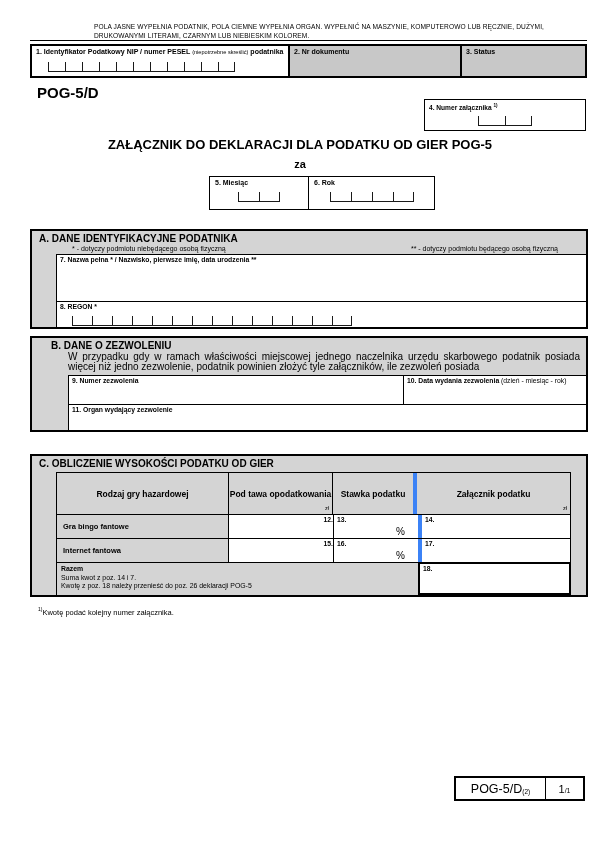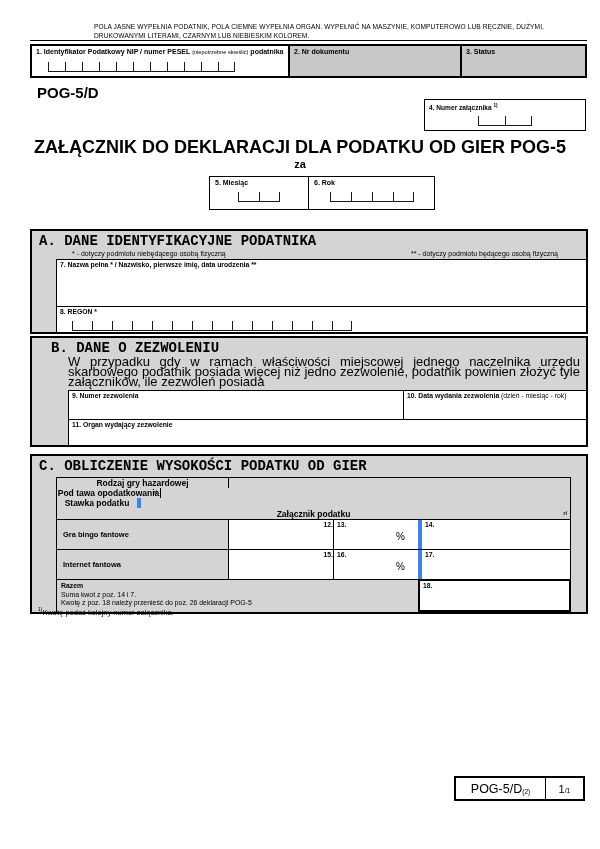--- a/index.html
+++ b/index.html
@@ -30,62 +30,62 @@
   .comb.w20 .cc{width:20px;}
   .comb.w21 .cc{width:21px;}
   .comb.w27 .cc{width:27px;}
 
   .formcode{top:84px;left:37px;font-size:15px;font-weight:bold;}
 
   .f4box{top:99px;left:424px;width:162px;height:32px;border:1.5px solid #000;padding:2px 4px;background:#fff;}
   .f4box .flabel{font-size:6.6px;}
   .f4comb{display:flex;justify-content:center;margin-top:4px;}
 
-  .title{top:137px;left:0;width:600px;text-align:center;font-size:18px;font-weight:bold;}
+  .title{top:137px;left:0;width:600px;text-align:center;font-size:13px;font-weight:bold;}
   .za{top:158px;left:0;width:600px;text-align:center;font-size:11px;font-weight:bold;}
 
   .period{top:176px;left:209px;width:226px;height:34px;border:1.5px solid #000;display:flex;background:#fff;}
   .period .cell{box-sizing:border-box;padding:2px 5px;}
   .p-month{width:99px;border-right:1px solid #000;}
   .p-year{flex:1;}
   .pcomb{display:flex;justify-content:center;margin-top:5px;}
 
   .purpose{top:215px;left:20px;width:567px;font-size:7.7px;}
 
   
   .section{left:30px;width:558px;border:2px solid #000;background:#d4d4d4;}
-  .sec-title{font-size:14px;font-weight:bold;padding:2px 0 1px 7px;font-family:Liberation Mono, monospace;}
+  .sec-title{font-size:10px;font-weight:bold;padding:2px 0 1px 7px;}
   .secA{top:229px;}
   .secB{top:336px;padding-left:12px;}
   .secC{top:442px;margin-top:12px;}
   .a-notes{display:flex;justify-content:space-between;font-size:7px;padding:0 28px 2px 40px;}
   .boxwrap{margin-left:24px;border-left:1px solid #000;border-top:1px solid #000;}
   .wbox{background:#fff;box-sizing:border-box;padding:1px 3px;position:relative;}
   .wbox .flabel{font-size:6.8px;}
   .box7{height:47px;border-bottom:1px solid #000;}
   .box8{height:25px;}
   .box8 .comb{margin:3px 0 0 12px;}
-  .b-note{font-size:13px;line-height:10px;padding:0 6px 3px 24px;text-align:justify;}
+  .b-note{font-size:10px;line-height:10px;padding:0 6px 3px 24px;text-align:justify;}
   .brow{display:flex;}
   .box9{width:335px;height:28px;border-right:1px solid #000;}
   .box10{flex:1;height:28px;}
   .box11{height:26px;border-top:1px solid #000;}
 
   
   .ctable{margin:2px 15px 0 24px;border:1.5px solid #000;border-bottom:none;background:#fff;}
   .trow{display:flex;box-sizing:border-box;}
-  .thead{height:42px;background:#d4d4d4;border-bottom:1.5px solid #000;flex-direction:column;}
+  .thead{height:42px;background:#d4d4d4;border-bottom:1.5px solid #000;}
   .th{box-sizing:border-box;display:flex;align-items:center;justify-content:center;text-align:center;
       font-size:8.5px;font-weight:bold;position:relative;line-height:10px;}
   .col1{width:172px;border-right:1.5px solid #000;}
   .col2{width:104px;border-right:1px solid #000;text-align:right;}
   .col3{width:84px;border-right:4px solid #3b82f6;}
   .col4{flex:1;}
   .zl{position:absolute;right:3px;bottom:1px;font-size:5.6px;font-weight:normal;}
-  .drow{height:30px;border-bottom:1px solid #000;background:#fff;}
+  .drow{height:24px;border-bottom:1px solid #000;background:#fff;}
   .rowlabel{background:#d4d4d4;display:flex;align-items:center;padding-left:6px;
             font-size:7.5px;font-weight:bold;box-sizing:border-box;}
   .num{font-size:6.8px;font-weight:bold;padding:1px 0 0 3px;}
   .pcell{position:relative;}
   .pct{position:absolute;right:13px;top:11px;font-size:10px;}
   .totrow{height:32px;background:#fff;}
   .totlabel{width:362px;background:#d4d4d4;border-right:1.5px solid #000;box-sizing:border-box;
             padding:2px 4px;font-size:6.9px;line-height:8.6px;}
   .box18{flex:1;border:2px solid #000;margin:-1px -1px 0 -1px;background:#fff;box-sizing:border-box;}
 

